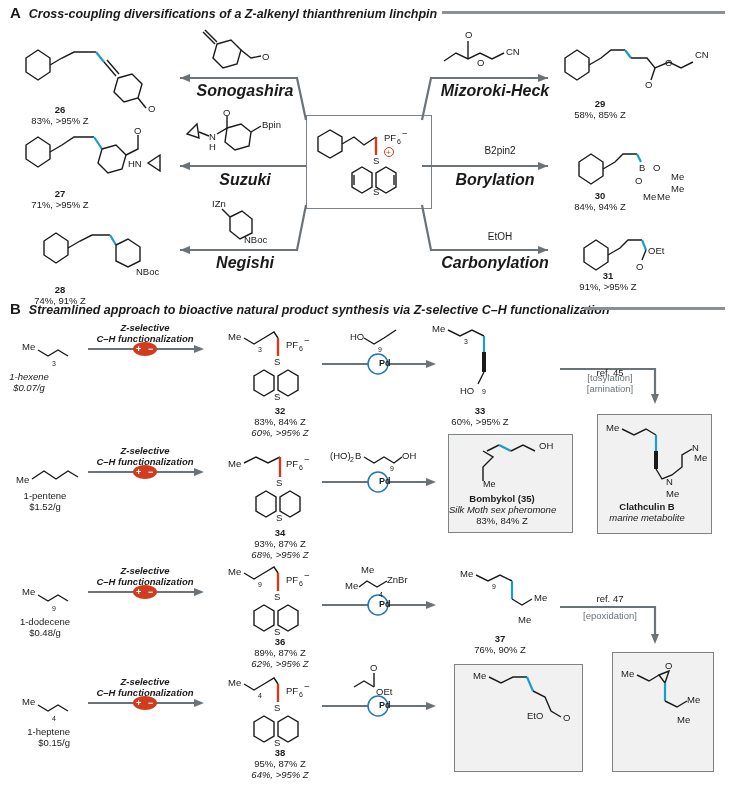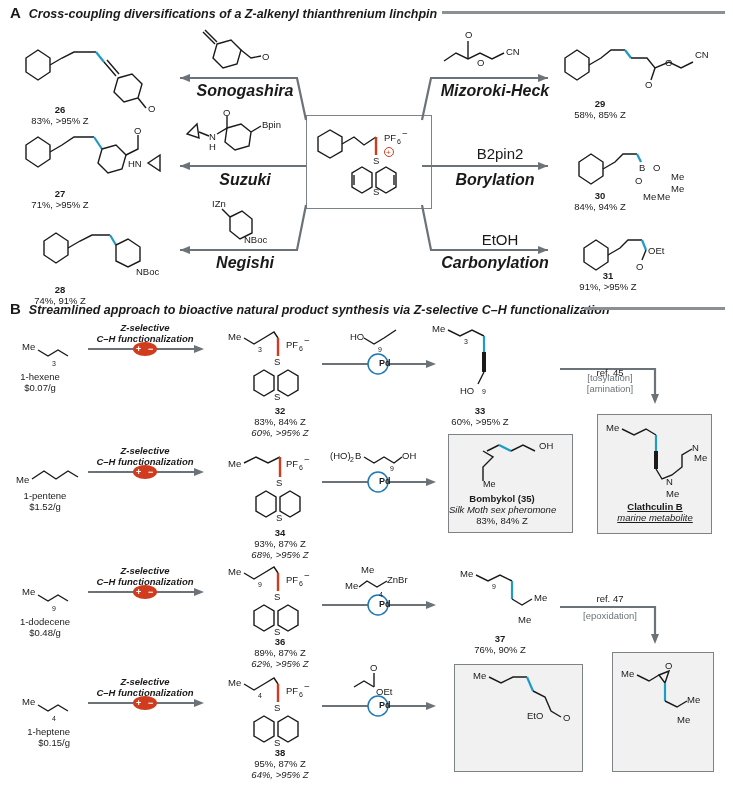--- a/index.html
+++ b/index.html
@@ -5,21 +5,21 @@
   html, body { margin: 0; padding: 0; background: #ffffff; }
   body { width: 733px; height: 793px; position: relative; overflow: hidden;
          font-family: "Liberation Sans", sans-serif; color: #1a1a1a; }
   .abs { position: absolute; padding-left: 8px; }
   .sec-title { position: absolute; font-size: 12.5px; font-weight: bold; font-style: italic; white-space: nowrap; }
   .sec-letter { font-style: normal; font-size: 15px; margin-right: 8px; }
   .sec-rule { position: absolute; height: 3px; background: #8a9196; }
   .lbl { position: absolute; font-size: 9.5px; text-align: center; white-space: nowrap; line-height: 11px; }
   .cmpd { font-weight: bold; }
   .rxn { position: absolute; font-size: 16px; font-weight: bold; font-style: italic; text-align: center; white-space: nowrap; }
-  .reag { position: absolute; font-size: 15px; text-align: center; white-space: nowrap; }
+  .reag { position: absolute; font-size: 10px; text-align: center; white-space: nowrap; }
   .gray { color: #6b7378; }
   .box { position: absolute; background: #f1f1f1; border: 1.5px solid #7d8286; }
   .it { font-style: italic; }
   svg { position: absolute; overflow: visible; }
   .bond { stroke: #1a1a1a; stroke-width: 1.4; fill: none; }
   .blue { stroke: #1f9bc4; stroke-width: 2.2; fill: none; }
   .red  { stroke: #d23c1e; stroke-width: 2.4; fill: none; }
   .arr  { stroke: #6b7378; stroke-width: 2.2; fill: none; }
   .atom { font-size: 9.5px; fill: #1a1a1a; font-family: "Liberation Sans", sans-serif; }
   .sub  { font-size: 7px; fill: #1a1a1a; font-family: "Liberation Sans", sans-serif; }
@@ -197,21 +197,21 @@
   <span class="sec-letter">B</span><span>Streamlined approach to bioactive natural product synthesis via Z-selective C–H functionalization</span>
 </div>
 <div class="sec-rule" style="left:584px;top:307px;width:141px;"></div>
 
 <div class="abs" style="left:0;top:335px;">
   <svg style="left:22px;top:5px;" width="60" height="30">
     <text class="atom" x="0" y="10">Me</text>
     <polyline class="bond" points="16,10 26,16 36,10 46,16"></polyline>
     <text class="sub" x="30" y="26">3</text>
   </svg>
-  <div class="lbl" style="left:15px;top:36px;width:50px;">
+  <div class="lbl" style="left:4px;top:36px;width:50px;font-style:italic;">
       <div>1-hexene</div>
       <div>$0.07/g</div>
     </div>
 </div>
 
 <div class="abs" style="left:0;top:460px;">
   <svg style="left:16px;top:5px;" width="70" height="30">
     <text class="atom" x="0" y="18">Me</text>
     <polyline class="bond" points="16,14 28,6 40,14 52,6 62,12"></polyline>
   </svg>
@@ -474,21 +474,21 @@
     <text class="atom" x="0" y="10">Me</text>
       <polyline class="bond" points="16,8 28,14 40,8 50,14"></polyline>
     <line class="blue" x1="50" y1="14" x2="50" y2="30"></line>
     <line x1="50" y1="30" x2="50" y2="48" stroke="#1a1a1a" stroke-width="4"></line>
     <polyline class="bond" points="50,48 56,58 66,54 76,46 76,34 86,28"></polyline>
     <text class="atom" x="60" y="64">N</text>
       <text class="atom" x="60" y="76">Me</text>
     <text class="atom" x="86" y="30">N</text>
       <text class="atom" x="88" y="40">Me</text>
   </svg>
-  <div class="lbl" style="left:8px;top:86px;width:98px;text-decoration:underline;">
+  <div class="lbl" style="left:0;top:86px;width:98px;">
       <div class="cmpd">Clathculin B</div>
       <div class="it">marine metabolite</div>
     </div>
 </div>
 
 <svg style="left:460px;top:565px;" width="90" height="70">
   <text class="atom" x="0" y="12">Me</text>
     <polyline class="bond" points="16,10 28,16 40,10 52,16"></polyline>
   <text class="sub" x="32" y="24">9</text>
   <line class="blue" x1="52" y1="16" x2="52" y2="34"></line>

